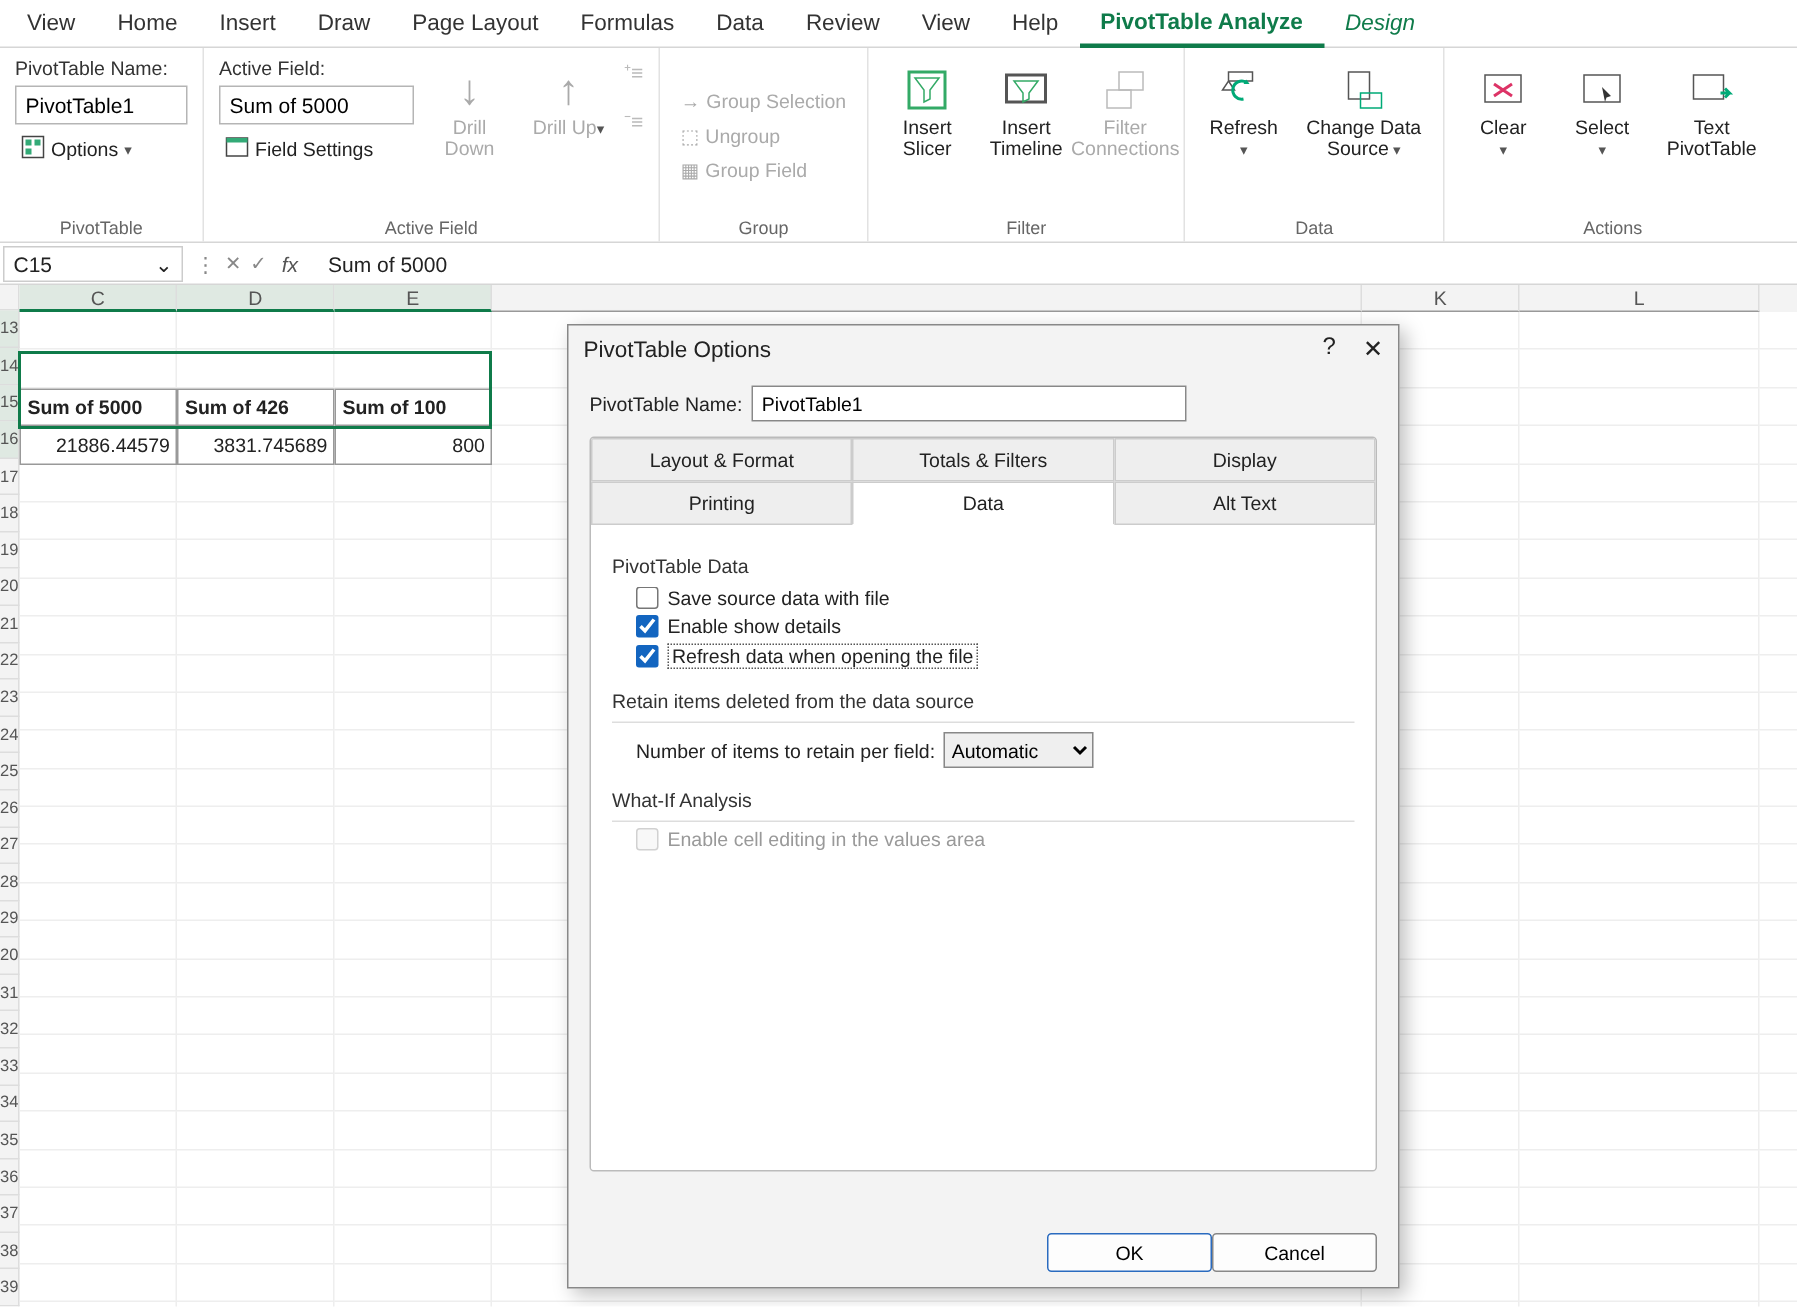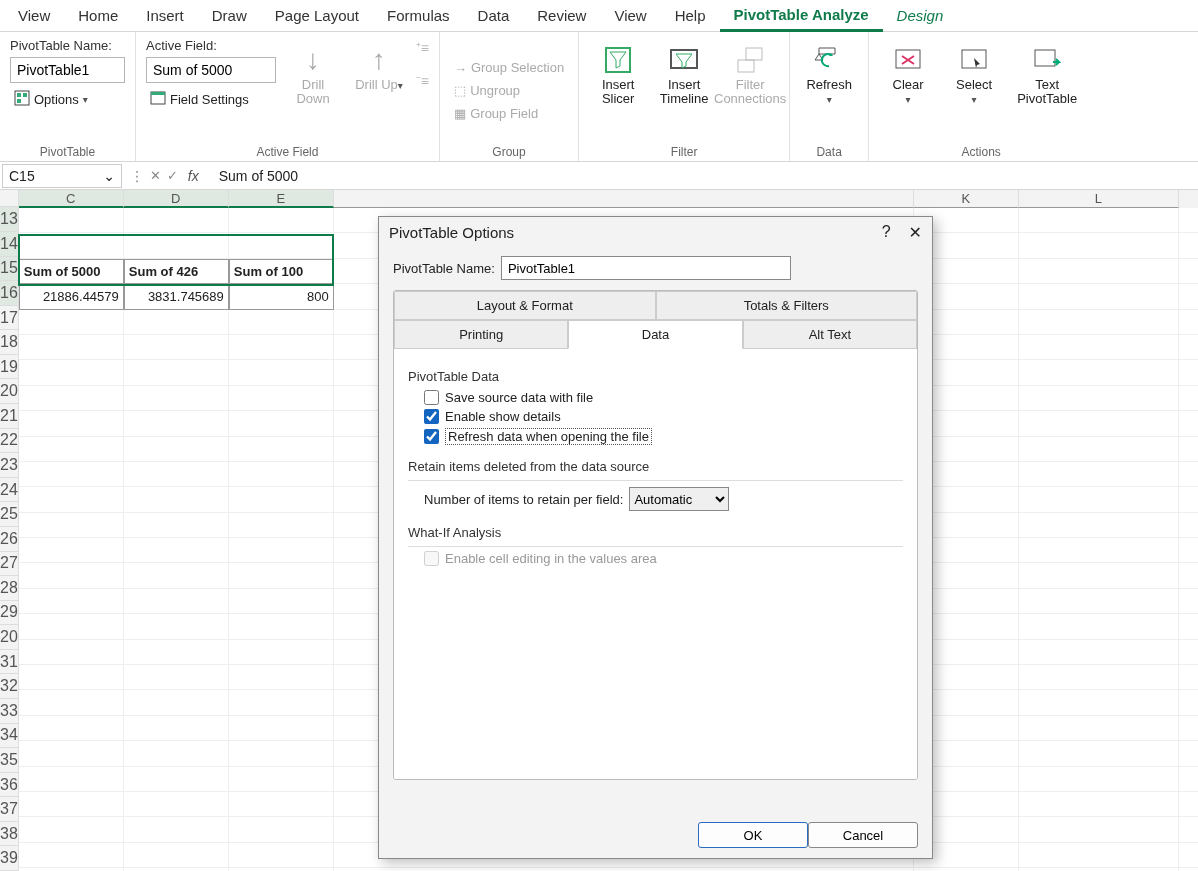--- a/index.html
+++ b/index.html
@@ -35,21 +35,21 @@
 .formula-bar { display: flex; align-items: center; height: 28px; border-bottom: 1px solid #d6d6d6; background: #fff; padding: 0 2px; }
 .name-box { width: 120px; height: 24px; border: 1px solid #ccc; display: flex; align-items: center; justify-content: space-between; padding: 0 6px; font-size: 14px; }
 .fb-icons { display: flex; gap: 6px; padding: 0 8px; color: #888; }
 .fb-icon { font-size: 13px; }
 .fx { font-style: italic; font-size: 14px; color: #555; padding: 0 4px; }
 .formula-input { flex: 1; padding: 0 8px; font-size: 14px; }
 
 
 .grid-area { position: relative; display: flex; height: calc(871px - 32px - 130px - 28px); }
 .row-headers { display: flex; flex-direction: column; width: 28px; background: #f3f3f3; }
-.row-header { height: 25.4px; border-bottom: 1px solid #ddd; border-right: 1px solid #ddd; display: flex; align-items: center; justify-content: center; font-size: 16px; color: #555; }
+.row-header { height: 25.4px; border-bottom: 1px solid #ddd; border-right: 1px solid #ddd; display: flex; align-items: center; justify-content: center; font-size: 11px; color: #555; }
 .col-header-row { display: flex; height: 18px; background: #f3f3f3; }
 .col-header { width: 105px; border-right: 1px solid #ddd; border-bottom: 1px solid #999; display: flex; align-items: center; justify-content: center; font-size: 13px; color: #555; }
 .col-header.sel { background: #dfe9e2; border-bottom: 2px solid #0f7b4a; }
 .grid-cells { position: relative; flex: 1; }
 .cell-row { display: flex; height: 25.4px; }
 .cell { width: 105px; height: 25.4px; border-right: 1px solid #eee; border-bottom: 1px solid #eee; padding: 0 4px; display: flex; align-items: center; font-size: 13px; overflow: hidden; }
 .cell.header-cell { font-weight: bold; background: #fff; border: 1px solid #999; }
 .cell.data-cell { text-align: right; justify-content: flex-end; border: 1px solid #999; }
 .last-col { border-right: 2px solid #0f7b4a; }
 .selection-box { position: absolute; border: 2px solid #0f7b4a; pointer-events: none; }
@@ -214,20 +214,29 @@
     <div class="ribbon-group-controls">
       <div class="ribbon-bigbtn">
         <div class="icon-box">
             <svg class="icon" viewBox="0 0 32 32">
               <path d="M6 4h16v6h-16z M6 10 l4 6 h-8z" fill="none" stroke="#555"></path>
               <path d="M16 22a6 6 0 1 1 2-11" fill="none" stroke="#0a7" stroke-width="2"></path>
               <path d="M18 9l2 3-4 0z" fill="#0a7"></path>
             </svg>
           </div>
         <div class="lbl"><span>Refresh</span><br><span class="chev">▾</span></div>
+      </div>
+      <div class="ribbon-bigbtn" style="width:86px">
+        <div class="icon-box">
+            <svg class="icon" viewBox="0 0 32 32">
+              <rect x="6" y="4" width="14" height="18" fill="none" stroke="#555"></rect>
+              <rect x="14" y="18" width="14" height="10" fill="none" stroke="#0a7"></rect>
+            </svg>
+          </div>
+        <div class="lbl"><span>Change Data Source</span><span class="chev"> ▾</span></div>
       </div>
     </div>
     <div class="ribbon-group-label">Data</div>
   </div>
 
   <div class="ribbon-group" style="border-right:none">
     <div class="ribbon-group-controls">
       <div class="ribbon-bigbtn">
         <div class="icon-box">
             <svg class="icon" viewBox="0 0 32 32">
@@ -573,20 +582,21 @@
   </div>
   <div class="dialog-body">
     <div class="field-row">
       <span>PivotTable Name:</span>
       <input type="text" value="PivotTable1" style="">
     </div>
     <div class="tabs">
       <div class="tabrow">
         <div class="tab">Layout &amp; Format</div>
         <div class="tab">Totals &amp; Filters</div>
+        <div class="tab">Display</div>
       </div>
       <div class="tabrow">
         <div class="tab">Printing</div>
         <div class="tab active">Data</div>
         <div class="tab">Alt Text</div>
       </div>
       <div class="tab-content">
         <div class="section-label">PivotTable Data</div>
         <div class="checkbox-row">
           <input type="checkbox" style="">

